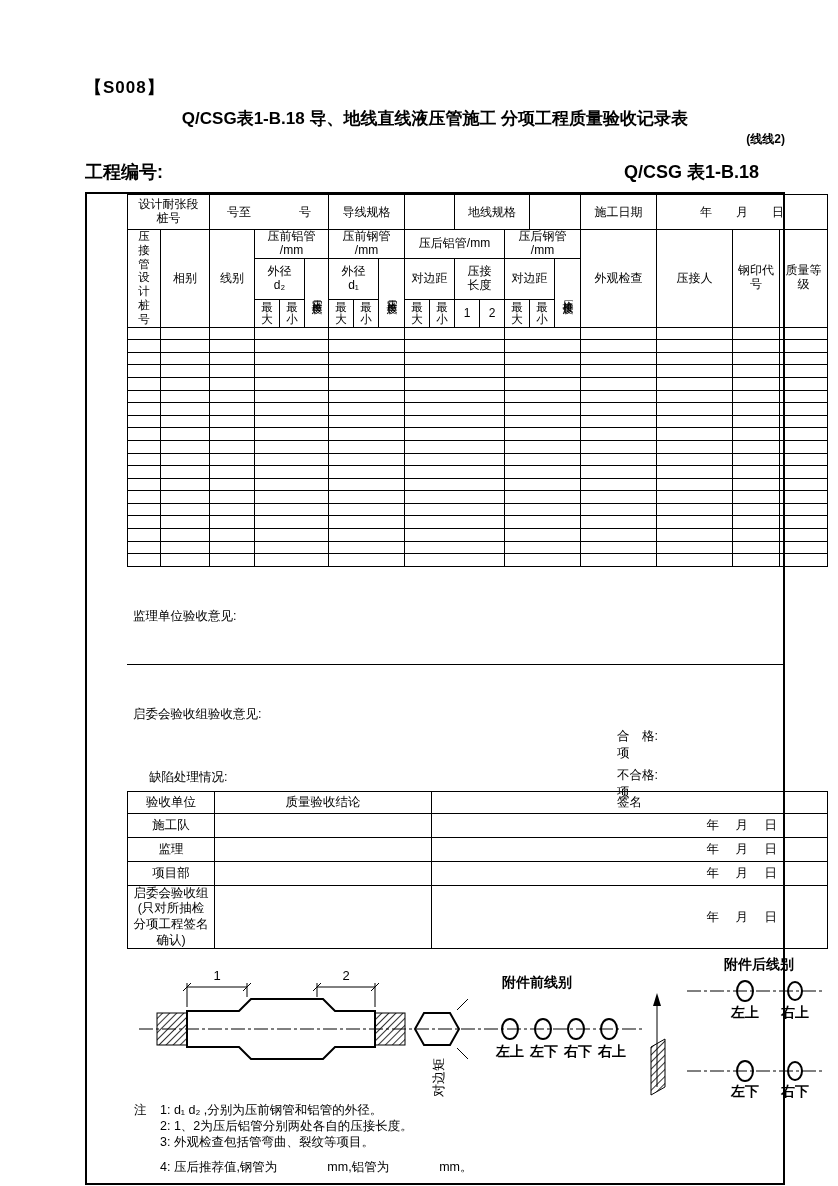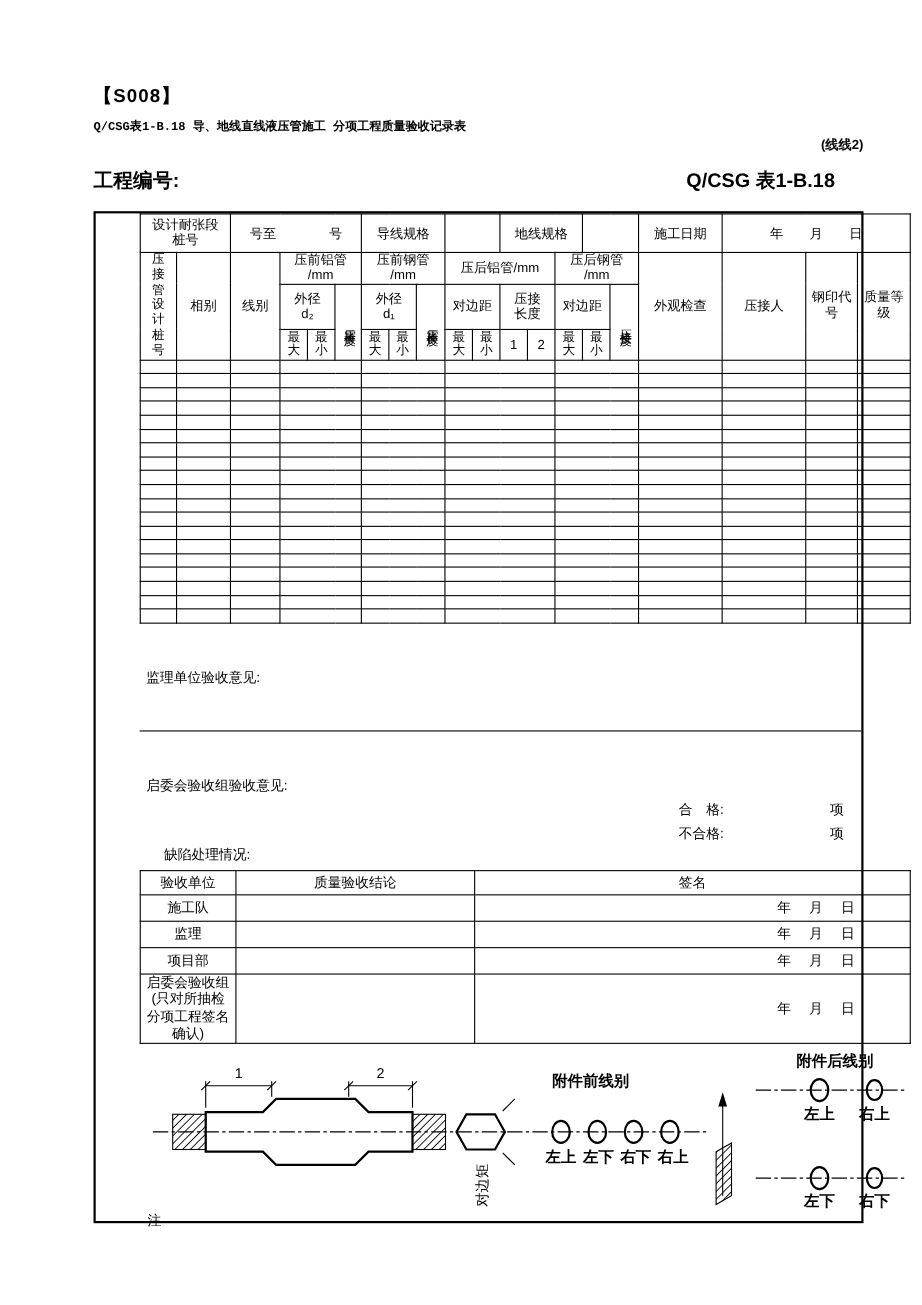--- a/index.html
+++ b/index.html
@@ -1,39 +1,39 @@
 <!DOCTYPE html>
 <html><head>
 <meta charset="utf-8">
 <style>
   html,body{margin:0;padding:0;background:#fff;}
   body{width:838px;height:1186px;position:relative;font-family:"Liberation Sans",sans-serif;color:#000;}
   .hdr-block{position:absolute;left:85px;top:76px;width:700px;}
   .form-code{font-size:17px;font-weight:bold;letter-spacing:1px;}
-  .main-title{margin-top:8px;text-align:left;font-size:11px;font-weight:bold;font-family:Liberation Mono, monospace;}
+  .main-title{margin-top:8px;text-align:center;font-size:17px;font-weight:bold;}
   .sub-title{text-align:right;font-size:12px;font-weight:bold;margin-top:1px;}
   .meta-row{margin-top:12px;display:flex;justify-content:space-between;font-size:18px;font-weight:bold;}
   .meta-row .ref{font-weight:bold;padding-right:26px;}
   .frame{position:absolute;left:85px;top:192px;width:700px;border:2px solid #000;box-sizing:border-box;padding-left:40px;}
   table{border-collapse:collapse;table-layout:fixed;width:700px;}
   td{border:1px solid #000;text-align:center;vertical-align:middle;padding:0 1px;font-size:12px;overflow:hidden;}
   .wrap2{word-break:break-all;line-height:1.15;}
   .info-row td{height:34px;}
   .h2 td{height:23px;}
   .h3 td{height:27px;}
   .h4 td{height:27px;}
   .stack{word-break:break-all;line-height:1.05;font-size:11.5px;padding:0 5px;}
   .vtext{writing-mode:vertical-rl;text-orientation:upright;margin:0 auto;font-size:11px;letter-spacing:1px;line-height:1;}
   .stake{font-size:11.5px;word-break:break-all;line-height:1.2;padding:0 4px;}
   .body-cell{height:11.6px;line-height:0;}
   .sec{border-bottom:1px solid #000;position:relative;font-size:12.5px;box-sizing:border-box;margin-top:37px;}
   .sup{height:61px;padding:4px 6px;text-align:left;}
   .committee{height:89px;padding:4px 6px;text-align:left;border-bottom:none;}
   .qual-block{position:absolute;right:16px;top:26px;width:150px;font-size:12.5px;}
-  .qual-row{display:flex;justify-content:space-between;margin-bottom:5px;}
+  .qual-row{display:flex;justify-content:space-between;margin-bottom:5px;flex-direction:column;}
   .defect{position:absolute;left:22px;bottom:5px;}
   .sign-table td{font-size:12.5px;}
   .sign-head td{height:21px;}
   .sign-row td{height:23px;}
   .sign-last td{height:62px;}
   .unit-cell{word-break:break-all;line-height:1.25;padding:0 5px;font-size:12px;}
   .date-cell{text-align:right;padding-right:48px;letter-spacing:2px;}
   .diagram-wrap{height:150px;position:relative;}
   .notes{position:relative;padding:3px 8px 8px 6px;font-size:12.5px;text-align:left;}
   .note-prefix{position:absolute;left:7px;top:3px;}
@@ -520,15 +520,21 @@
       <line class="dashdot" x1="560" y1="122" x2="698" y2="122"></line>
       <ellipse cx="618" cy="122" rx="8" ry="10" fill="#fff" class="thick"></ellipse>
       <ellipse cx="668" cy="122" rx="7" ry="9" fill="#fff" class="thick"></ellipse>
       <text x="618" y="147" font-size="14" font-weight="bold" text-anchor="middle">左下</text>
       <text x="668" y="147" font-size="14" font-weight="bold" text-anchor="middle">右下</text>
     </svg>
   </div>
 
   <div class="notes">
     <span class="note-prefix">注</span>
+    <div class="note-lines">
+      <div>1: d₁  d₂ ,分别为压前钢管和铝管的外径。</div>
+      <div>2: 1、2为压后铝管分别两处各自的压接长度。</div>
+      <div>3: 外观检查包括管弯曲、裂纹等项目。</div>
+      <div class="note4">4: 压后推荐值,钢管为　　　　mm,铝管为　　　　mm。</div>
+    </div>
   </div>
 
 </div>
 
 </body></html>

